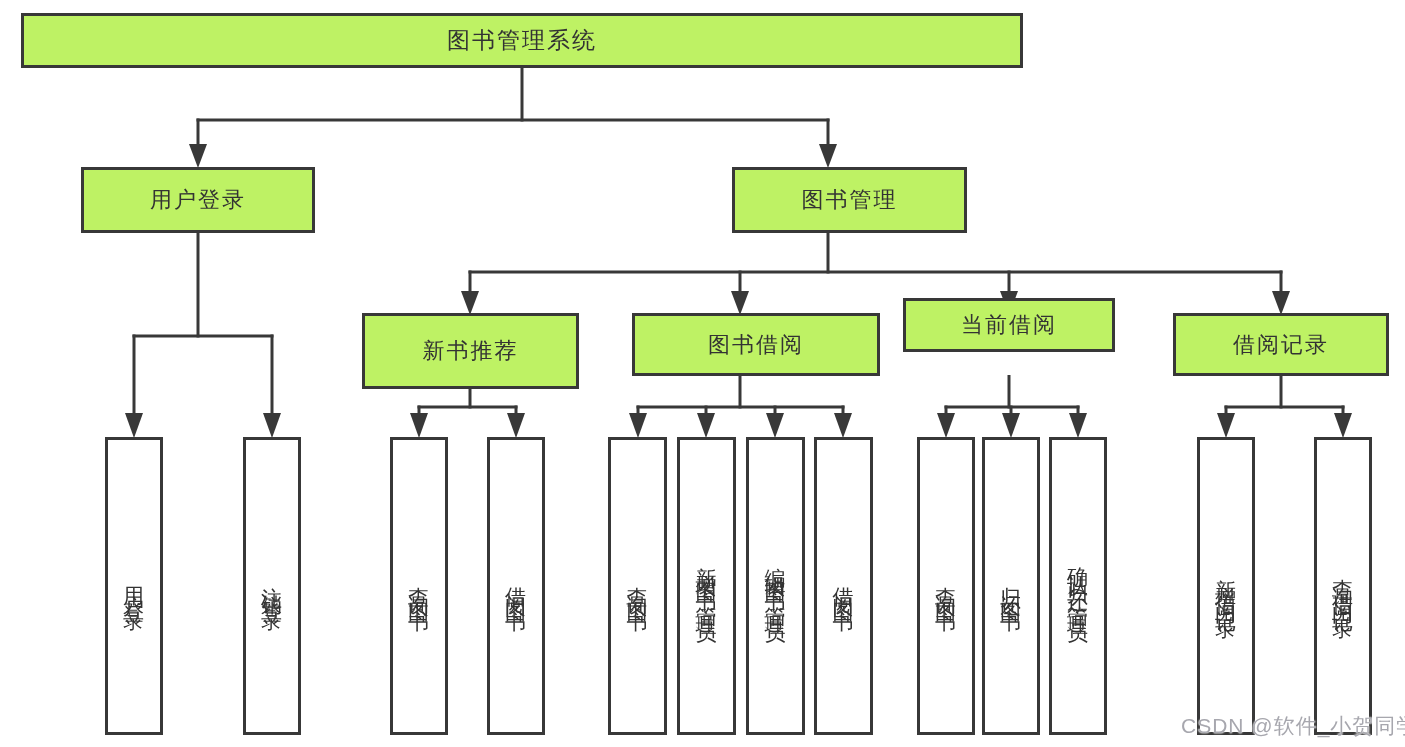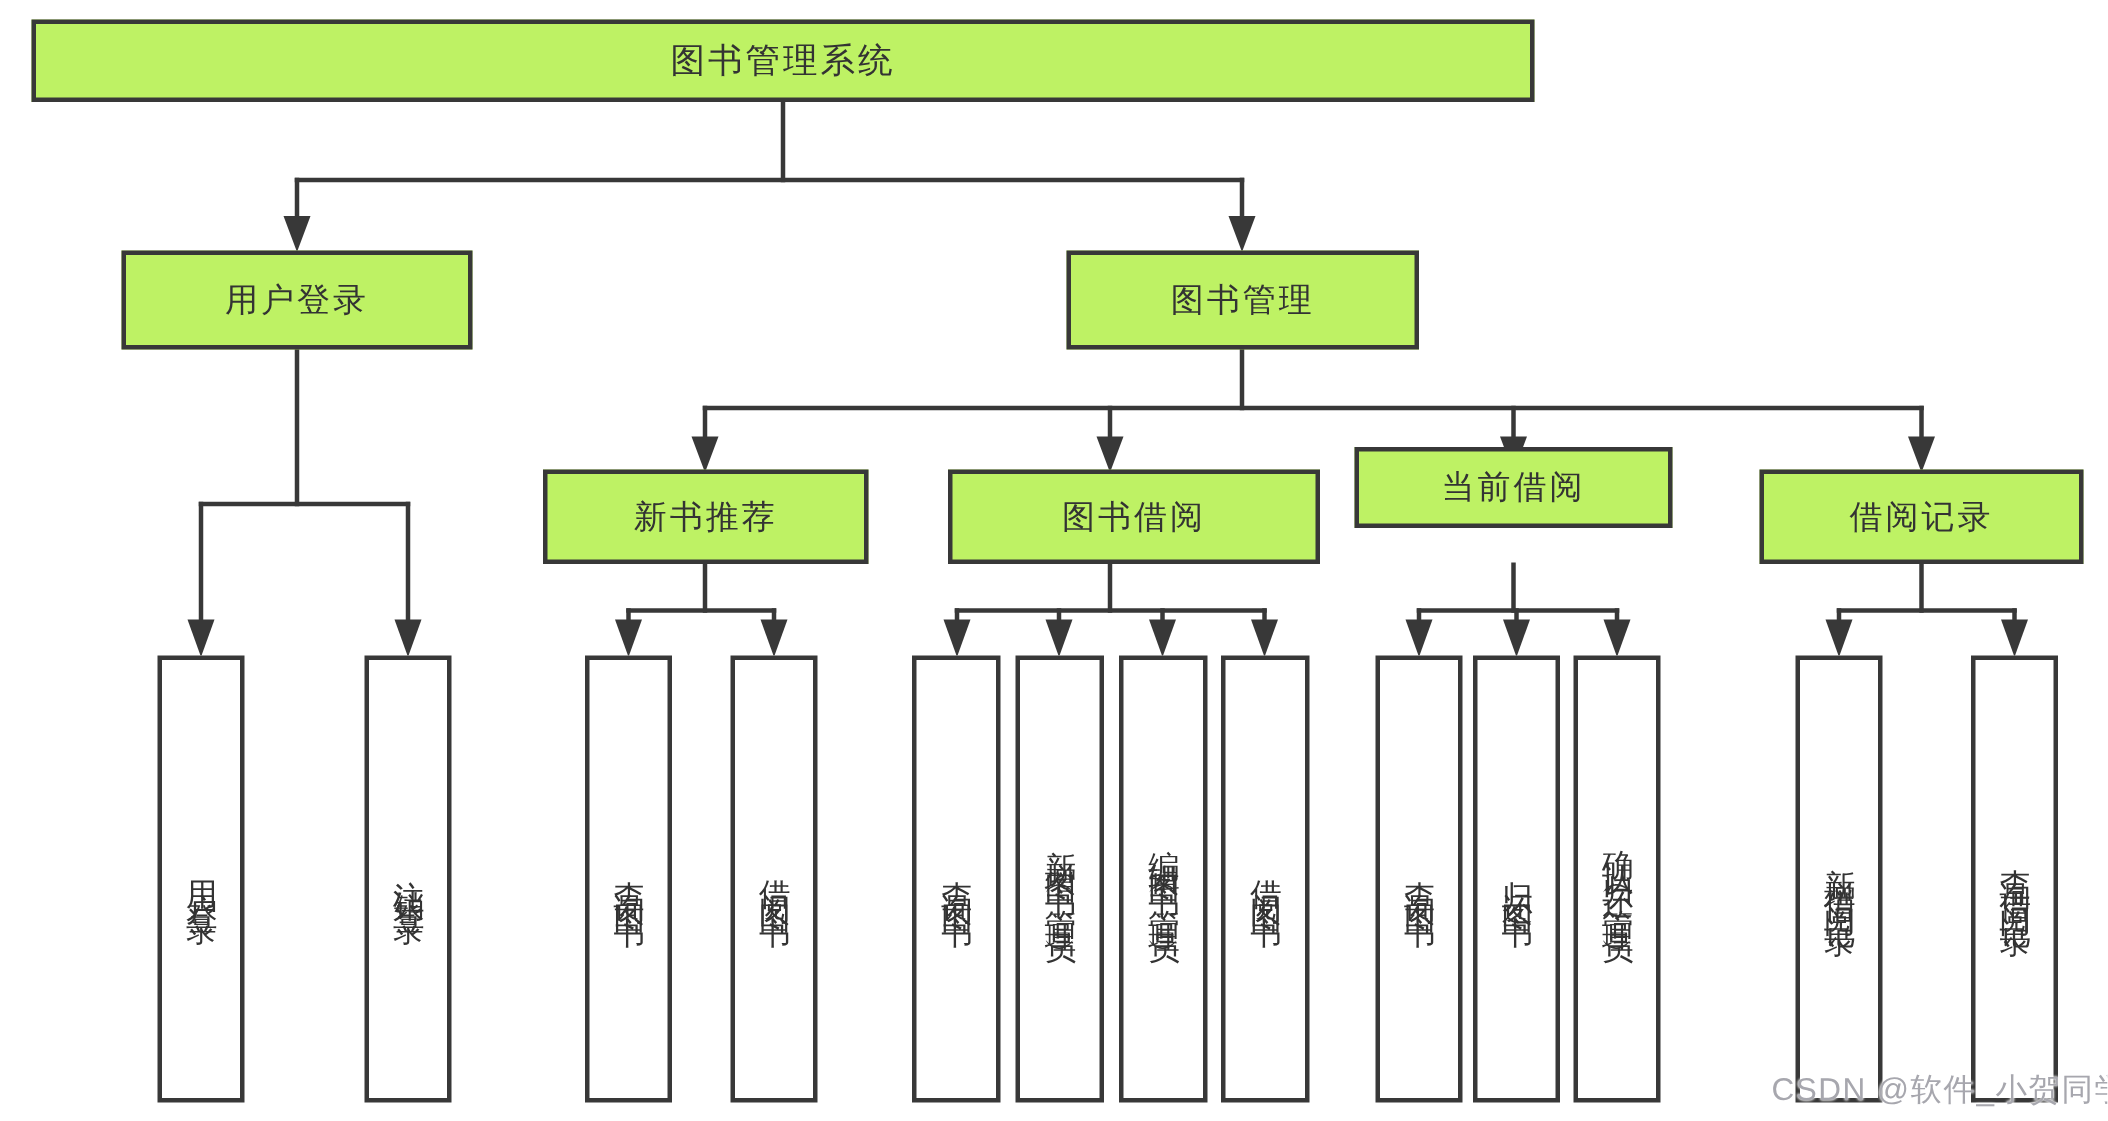--- a/index.html
+++ b/index.html
@@ -127,25 +127,25 @@
     </g>
   </svg>
 
   <div class="hbox root" style="left:21px;top:13px;width:1002px;height:55px">
     <span>图书管理系统</span>
   </div>
 
   <div class="hbox" style="left:81px;top:167px;width:234px;height:66px">
     <span>用户登录</span>
   </div>
-  <div class="hbox" style="left:711px;top:167px;width:235px;height:66px">
+  <div class="hbox" style="left:732px;top:167px;width:235px;height:66px">
     <span>图书管理</span>
   </div>
 
-  <div class="hbox" style="left:362px;top:313px;width:217px;height:63px">
+  <div class="hbox" style="left:362px;top:313px;width:217px;height:76px">
     <span>新书推荐</span>
   </div>
   <div class="hbox" style="left:632px;top:313px;width:248px;height:63px">
     <span>图书借阅</span>
   </div>
   <div class="hbox" style="left:903px;top:298px;width:212px;height:54px">
     <span>当前借阅</span>
   </div>
   <div class="hbox" style="left:1173px;top:313px;width:216px;height:63px">
     <span>借阅记录</span>

